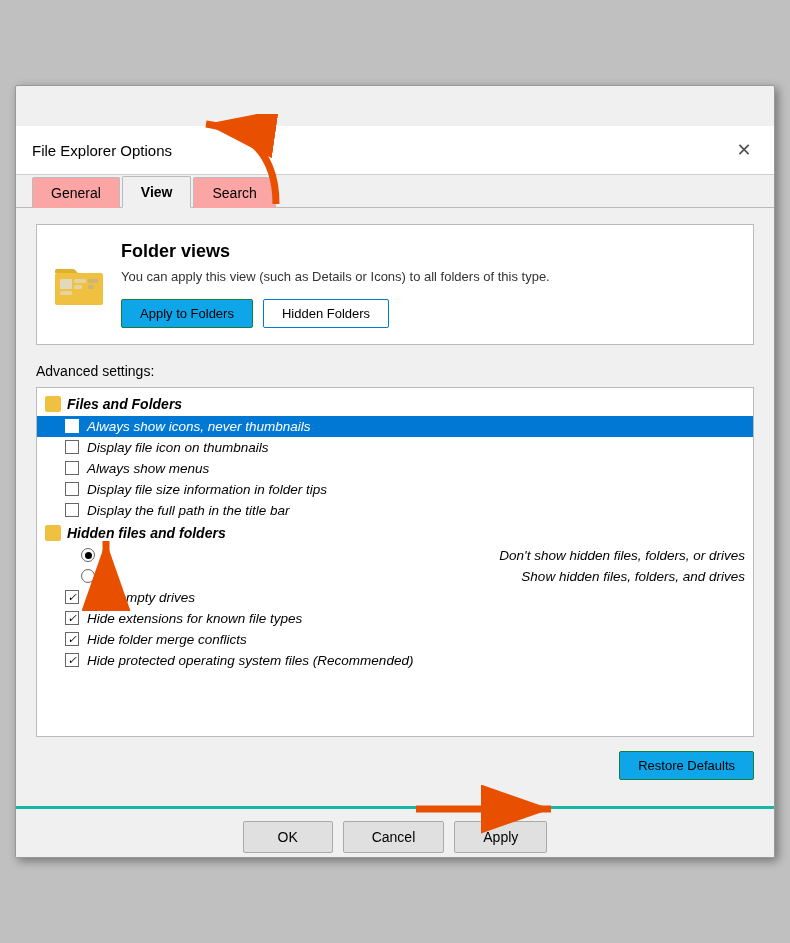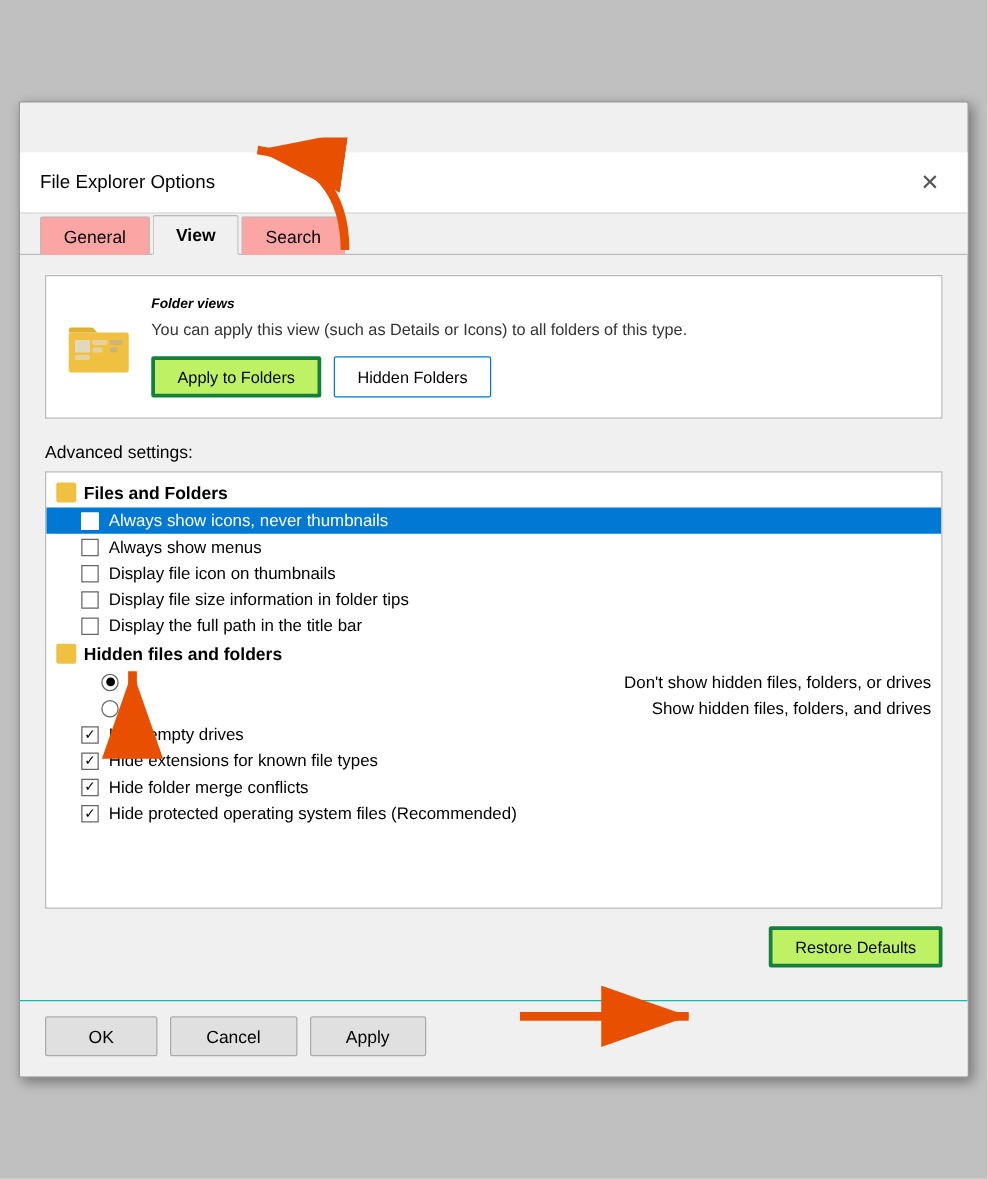--- a/index.html
+++ b/index.html
@@ -93,59 +93,59 @@
       width: 52px;
       height: 44px;
       flex-shrink: 0;
       position: relative;
     }
     .folder-icon svg {
       width: 100%;
       height: 100%;
     }
     .folder-views-label {
-      font-size: 11px;
+      font-size: 18px;
       font-weight: 600;
       margin-bottom: 6px;
-      font-style: italic;
     }
     .folder-views-description {
       font-size: 13px;
       color: #333;
       margin-bottom: 12px;
       line-height: 1.4;
     }
     .folder-views-buttons {
       display: flex;
       gap: 10px;
     }
     .btn {
       padding: 6px 18px;
-      border: 3px solid #15803d;
-      background: #bef264;
+      border: 1px solid #15803d;
+      background: #0ea5e9;
       cursor: pointer;
       font-size: 13px;
       border-radius: 2px;
     }
     .btn-outline {
       background: #fff;
       border: 1px solid #0078d4;
     }
 
     .advanced-label {
       font-size: 14px;
       margin-bottom: 8px;
     }
 
     .settings-list-container {
       border: 1px solid #bbb;
       background: #fff;
       height: 350px;
       overflow-y: scroll;
       position: relative;
+      font-style: italic;
     }
     .settings-list {
       list-style: none;
       padding: 4px 0;
     }
     .settings-category {
       display: flex;
       align-items: center;
       padding: 4px 8px;
       gap: 6px;
@@ -217,25 +217,25 @@
 
     .restore-row {
       display: flex;
       justify-content: flex-end;
       margin-top: 14px;
       margin-bottom: 10px;
     }
 
     .footer {
       display: flex;
-      justify-content: flex-start;
-      align-items: center;
-      padding: 12px 20px 16px;
+      justify-content: center;
+      align-items: center;
+      padding: 12px 20px 4px;
       gap: 10px;
-      border-top: 1px solid #14b8a6;
+      border-top: 3px solid #14b8a6;
       background: #f0f0f0;
       position: relative;
     }
     .btn-footer {
       padding: 7px 28px;
       border: 1px solid #aaa;
       background: #e0e0e0;
       cursor: pointer;
       font-size: 14px;
       border-radius: 2px;
@@ -316,26 +316,26 @@
           <span>Files and Folders</span>
         </li>
 
         <li class="settings-item selected">
           <div class="checkbox checked"></div>
           <span>Always show icons, never thumbnails</span>
         </li>
 
         <li class="settings-item">
           <div class="checkbox"></div>
+          <span>Display file icon on thumbnails</span>
+        </li>
+
+        <li class="settings-item">
+          <div class="checkbox"></div>
           <span>Always show menus</span>
-        </li>
-
-        <li class="settings-item">
-          <div class="checkbox"></div>
-          <span>Display file icon on thumbnails</span>
         </li>
 
         <li class="settings-item">
           <div class="checkbox"></div>
           <span>Display file size information in folder tips</span>
         </li>
 
         <li class="settings-item">
           <div class="checkbox"></div>
           <span>Display the full path in the title bar</span>

